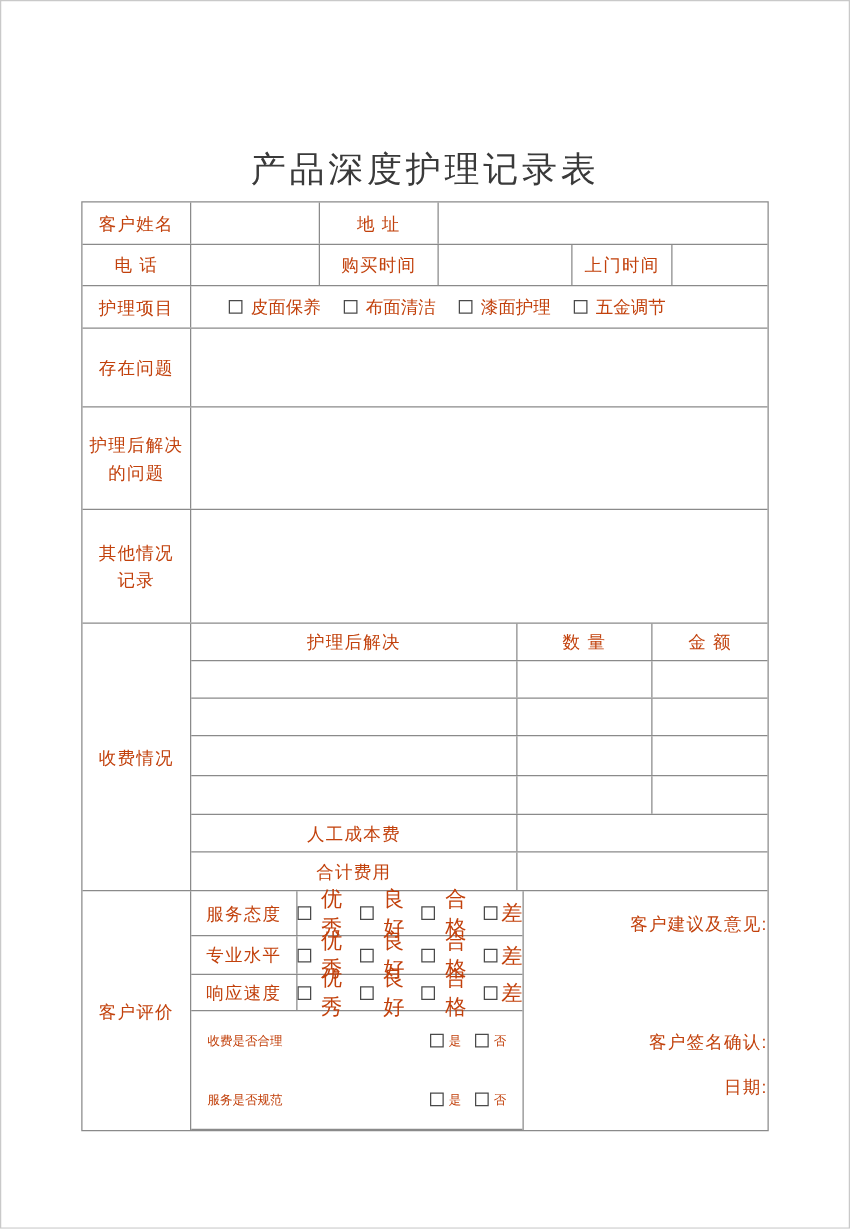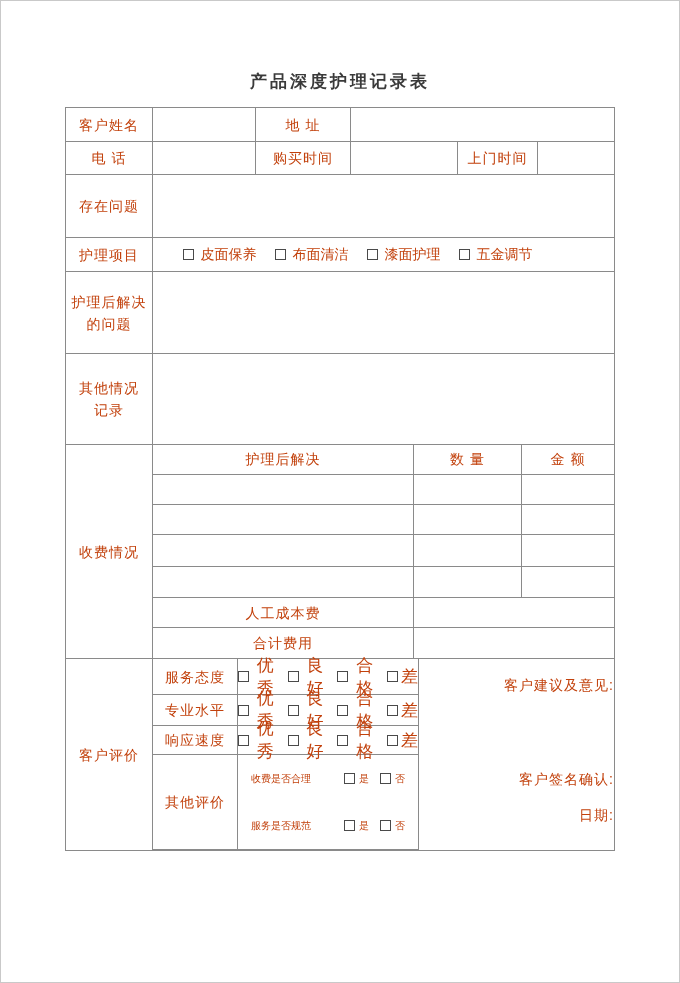--- a/index.html
+++ b/index.html
@@ -1,19 +1,19 @@
 <!DOCTYPE html>
 <html><head>
 <meta charset="utf-8">
 <style>
   * { box-sizing: border-box; margin: 0; padding: 0; }
   html,body { background:#fff; }
   body { font-family:"Liberation Sans","DejaVu Sans",sans-serif; }
   .page { width:680px; height:983px; background:#fff; border:1px solid #c9c9c9; overflow:hidden; }
-  .title { padding-top:66px; text-align:center; font-size:17px; font-weight:700;
+  .title { padding-top:120px; text-align:center; font-size:28px; font-weight:400;
            color:#3a3a3a; letter-spacing:3px; line-height:30px; }
   .tbl { width:550px; margin:10px auto 0; border:1px solid #8a8a8a; color:#c2410c; font-size:14px; }
   .row { display:flex; border-bottom:1px solid #8a8a8a; }
   .tbl > .row:last-child { border-bottom:0; }
   .cell { border-right:1px solid #8a8a8a; display:flex; align-items:center;
           justify-content:center; text-align:center; }
   .row > .cell:last-child, .subrow > .cell:last-child { border-right:0; }
   .lbl { letter-spacing:1px; line-height:22px; }
   .flex1 { flex:1; }
   .col { display:flex; flex-direction:column; flex:1; }
@@ -67,25 +67,20 @@
 
     <div class="row h33">
       <div class="cell lbl w87">电 话</div>
       <div class="cell w103"></div>
       <div class="cell lbl w95">购买时间</div>
       <div class="cell w107"></div>
       <div class="cell lbl w80">上门时间</div>
       <div class="cell flex1"></div>
     </div>
 
-    <div class="row h63">
-      <div class="cell lbl w87">存在问题</div>
-      <div class="cell flex1"></div>
-    </div>
-
     <div class="row h34">
       <div class="cell lbl w87">护理项目</div>
       <div class="cell flex1">
         <div class="opts">
           <span class="opt">
             <span class="cb"></span>
             <span>皮面保养</span>
           </span>
           <span class="opt">
             <span class="cb"></span>
@@ -94,20 +89,25 @@
           <span class="opt">
             <span class="cb"></span>
             <span>漆面护理</span>
           </span>
           <span class="opt">
             <span class="cb"></span>
             <span>五金调节</span>
           </span>
         </div>
       </div>
+    </div>
+
+    <div class="row h63">
+      <div class="cell lbl w87">存在问题</div>
+      <div class="cell flex1"></div>
     </div>
 
     <div class="row h82">
       <div class="cell lbl w87" style="flex-direction:column;">
         <span class="vlabel">护理后解决</span>
         <span class="vlabel">的问题</span>
       </div>
       <div class="cell flex1"></div>
     </div>
 
@@ -225,21 +225,20 @@
                   <span>合格</span>
                 </span>
               <span class="ropt">
                   <span class="cb"></span>
                   <span>差</span>
                 </span>
             </div>
           </div>
         </div>
         <div class="subrow flex1">
-          <div class="cell lbl w85">其他评价</div>
           <div class="qcell">
             <div class="qline">
               <span>收费是否合理</span>
               <span class="yn">
                 <span class="cb"></span>
                 <span>是</span>
                 <span class="cb gap"></span>
                 <span>否</span>
               </span>
             </div>

